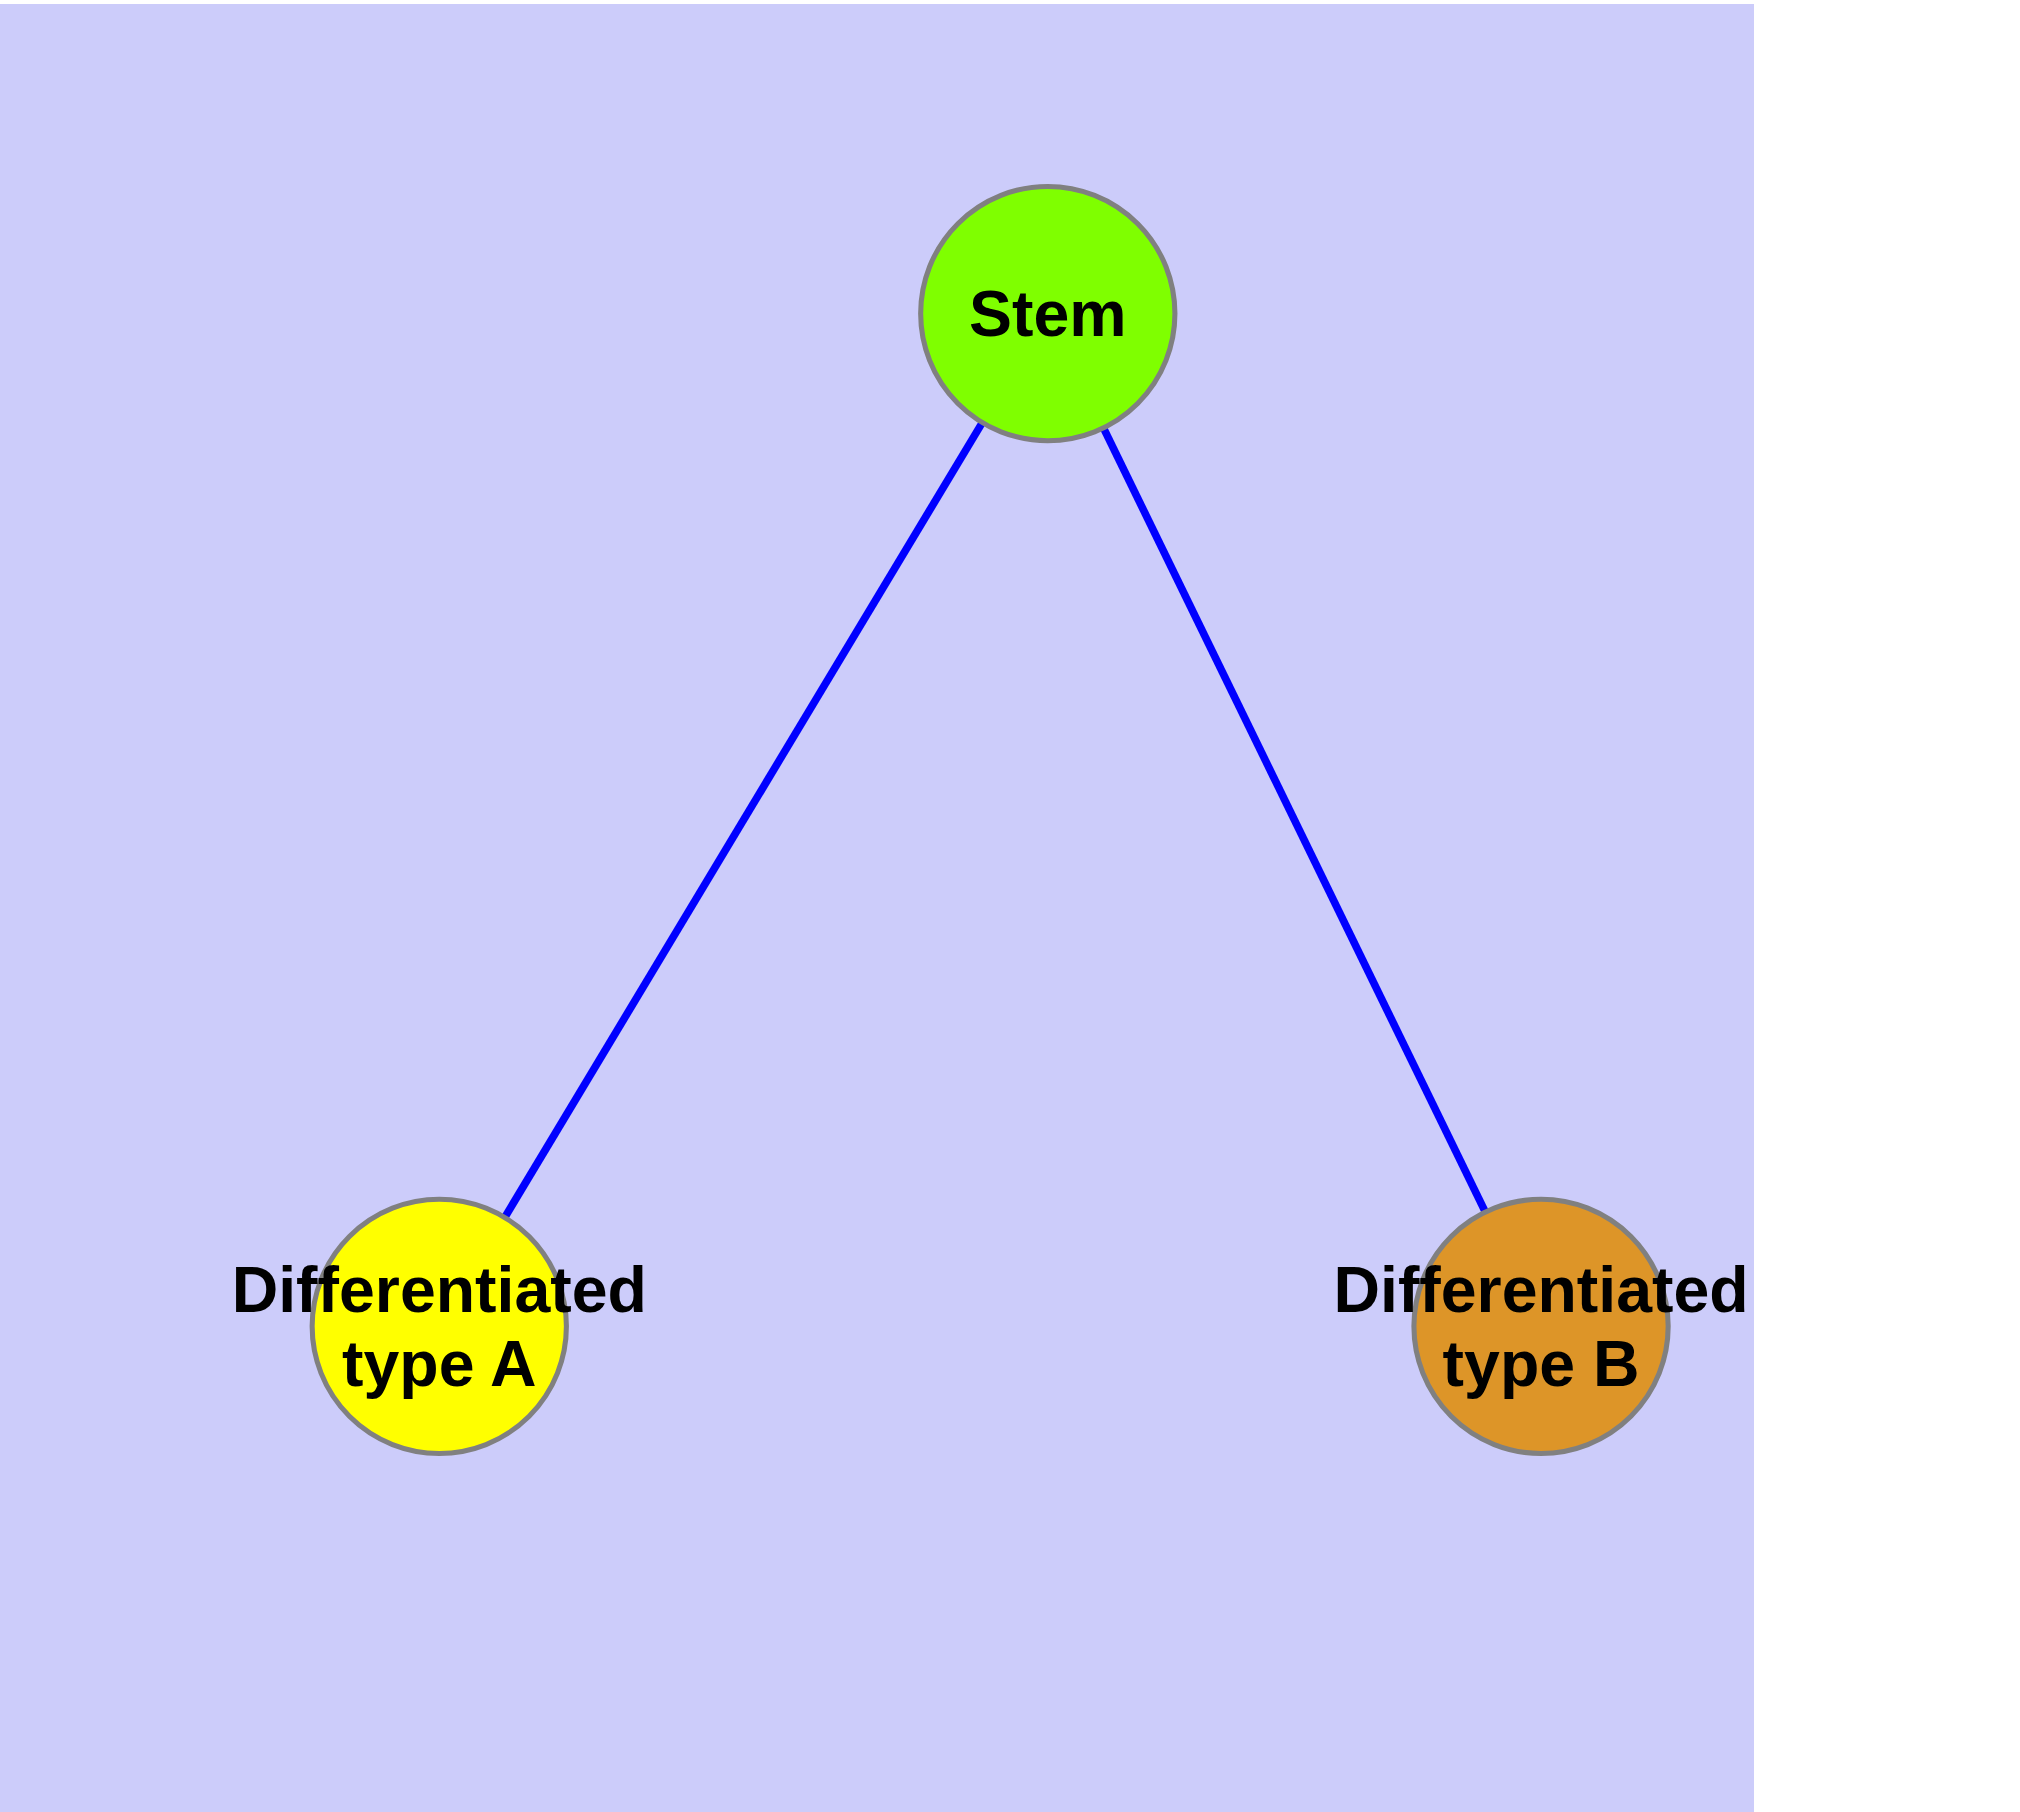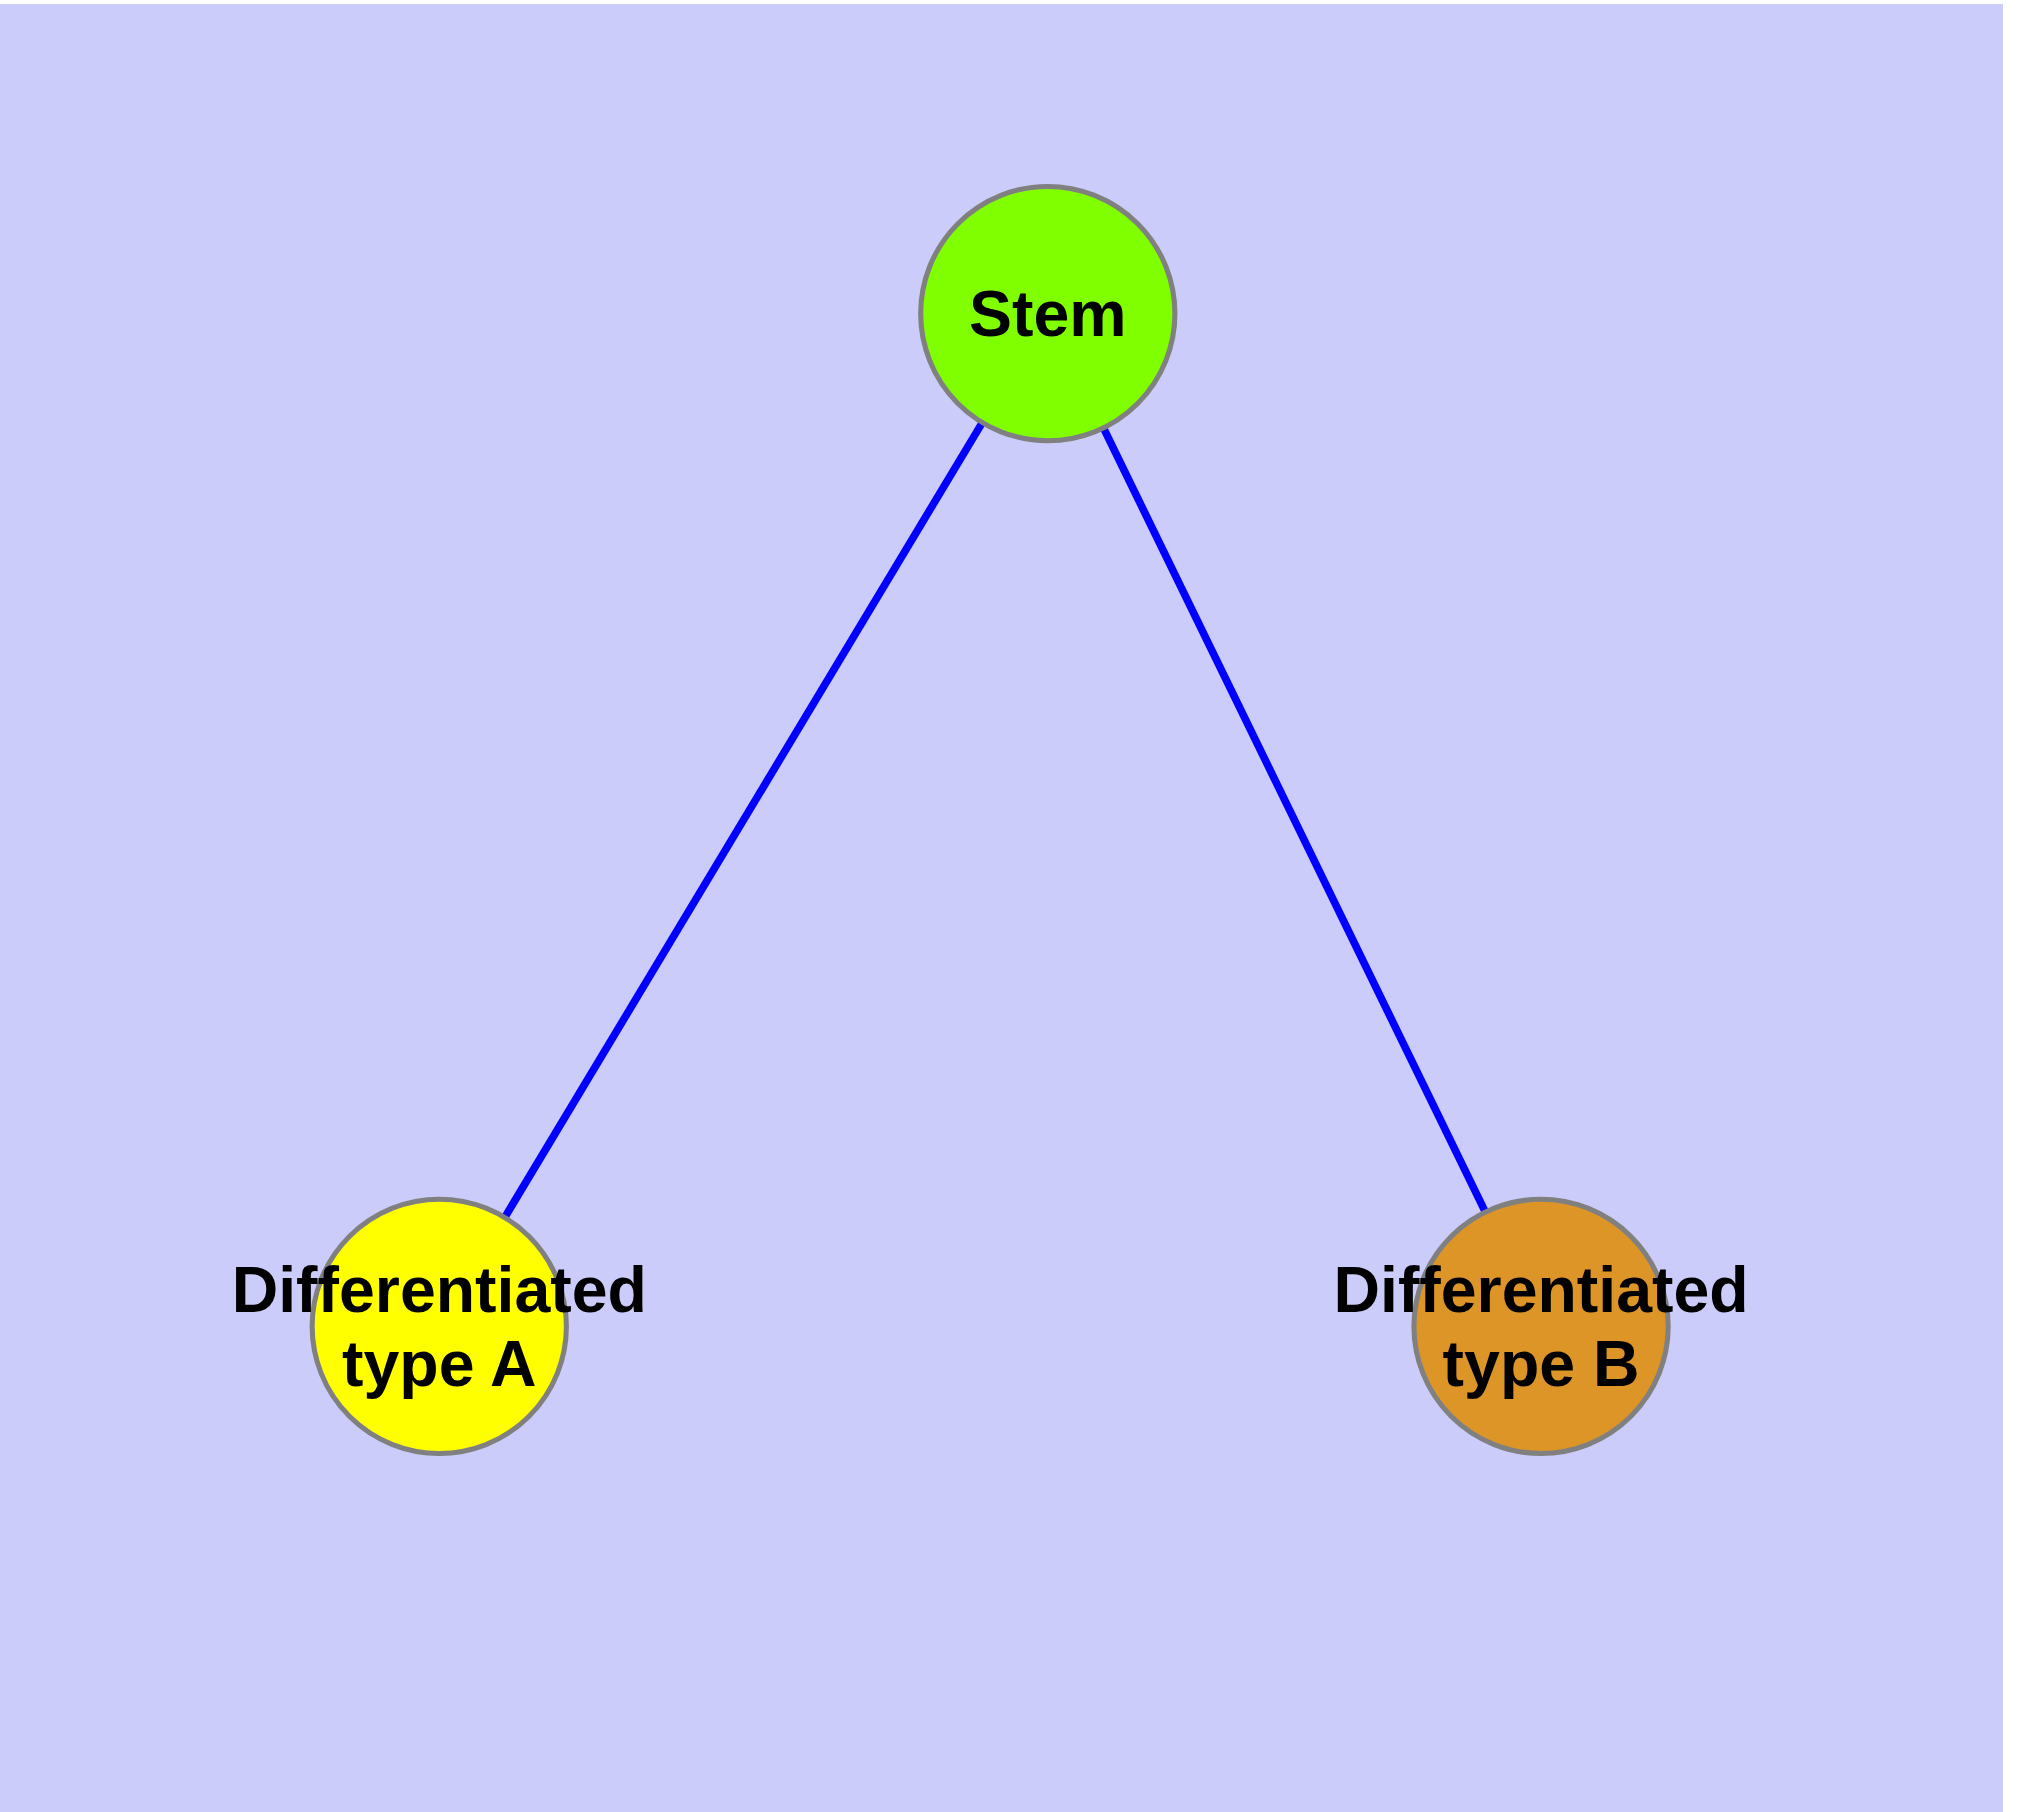--- a/index.html
+++ b/index.html
@@ -33,21 +33,21 @@
   .node-label {
     font-weight: bold;
     fill: #000000;
     font-family: "Liberation Sans", sans-serif;
     paint-order: normal;
   }
 </style>
 </head>
 <body>
 
-<div id="canvas" style="width: 2003px; height: 1812px;">
+<div id="canvas" style="width: 1754px; height: 1812px;">
   <div id="plot-background" style="background: rgb(204, 204, 250); width: 2021px; height: 1808px;"></div>
 
   <svg id="graph-svg" viewBox="0 0 2384 2138" xmlns="http://www.w3.org/2000/svg">
 
     <g id="edges-layer">
       <line id="edge-stem-diff_a" x1="1159.7765832273637" y1="496.86209337507006" x2="594.2234167726363" y2="1438.1379066249299" stroke="#0000ff" stroke-width="9" stroke-linecap="butt"></line>
       <line id="edge-stem-diff_b" x1="1300.8033225021156" y1="503.058368367746" x2="1753.1966774978844" y2="1431.941631632254" stroke="#0000ff" stroke-width="9" stroke-linecap="butt"></line>
     </g>
 
     <g id="nodes-layer">

